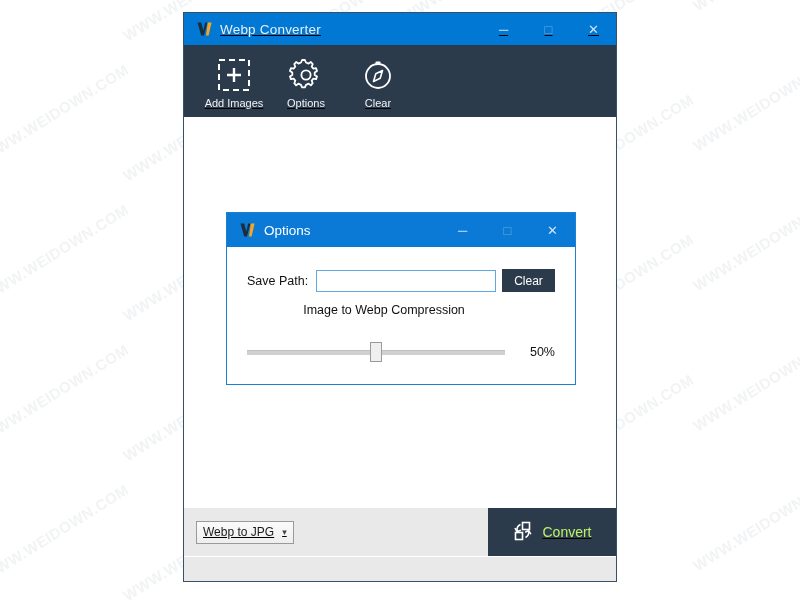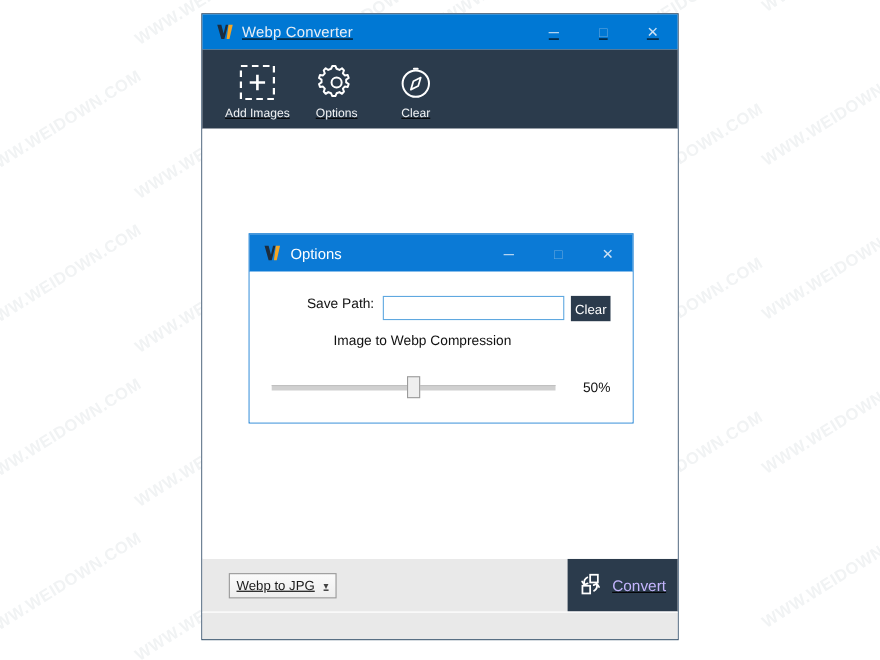--- a/index.html
+++ b/index.html
@@ -128,49 +128,49 @@
 
   
   .bottom-bar {
     height: 48px;
     background: #e9e9e9;
     display: flex;
     align-items: center;
     flex: none;
   }
   .format-select {
-    margin-left: 24px;
+    margin-left: 12px;
     height: 23px;
     min-width: 94px;
     background: linear-gradient(#fbfbfb, #eeeeee);
     border: 1px solid #9a9a9a;
     display: flex;
     align-items: center;
     padding: 0 6px;
     box-sizing: border-box;
     font-size: 12px;
     color: #1a1a1a;
   }
   .format-select .sel-label { flex: 1; }
   .format-select .caret {
     margin-left: 8px;
     color: #444;
     font-size: 9px;
     line-height: 1;
   }
   .bottom-spacer { flex: 1; }
   .convert-btn {
-    width: 100px;
+    width: 128px;
     height: 48px;
     background: #2b3b4c;
     display: flex;
     align-items: center;
     justify-content: center;
     gap: 8px;
-    color: #c4b5fd;
+    color: #bef264;
     font-size: 14px;
   }
 
   
   .status-bar {
     height: 24px;
     background: #e9e9e9;
     border-top: 1px solid #ffffff;
     flex: none;
   }
@@ -203,22 +203,21 @@
     flex: 1;
   }
   .opt-body {
     flex: 1;
     background: #ffffff;
     padding: 22px 20px 0 20px;
     box-sizing: border-box;
   }
   .row-savepath {
     display: flex;
-    align-items: flex-start;
-    margin-left: 32px;
+    align-items: center;
   }
   .savepath-label {
     font-size: 12.5px;
     color: #111111;
     margin-right: 8px;
     white-space: nowrap;
   }
   .savepath-input {
     flex: 1;
     height: 22px;

